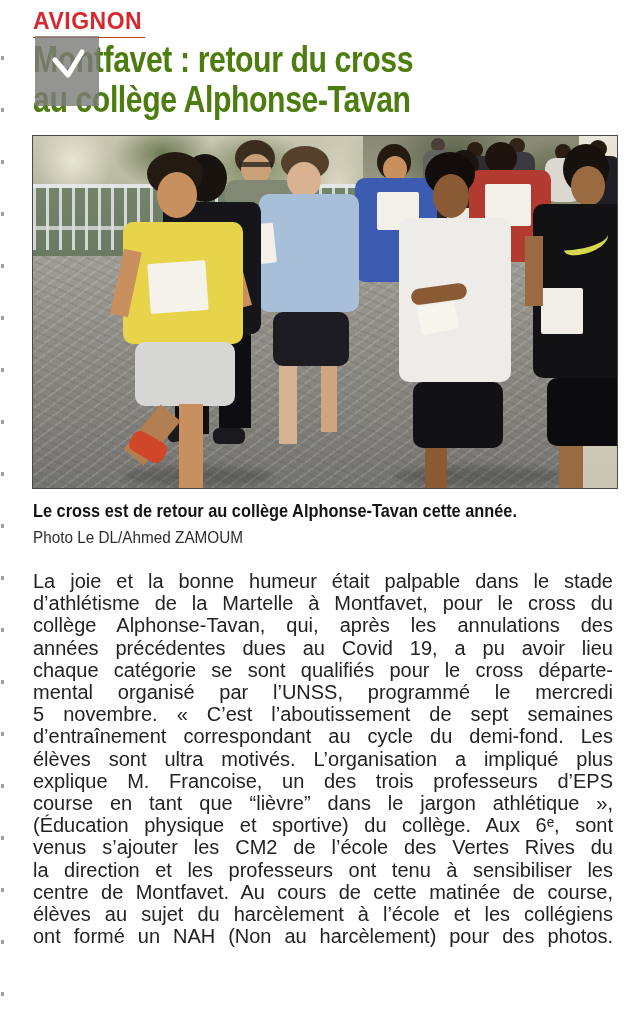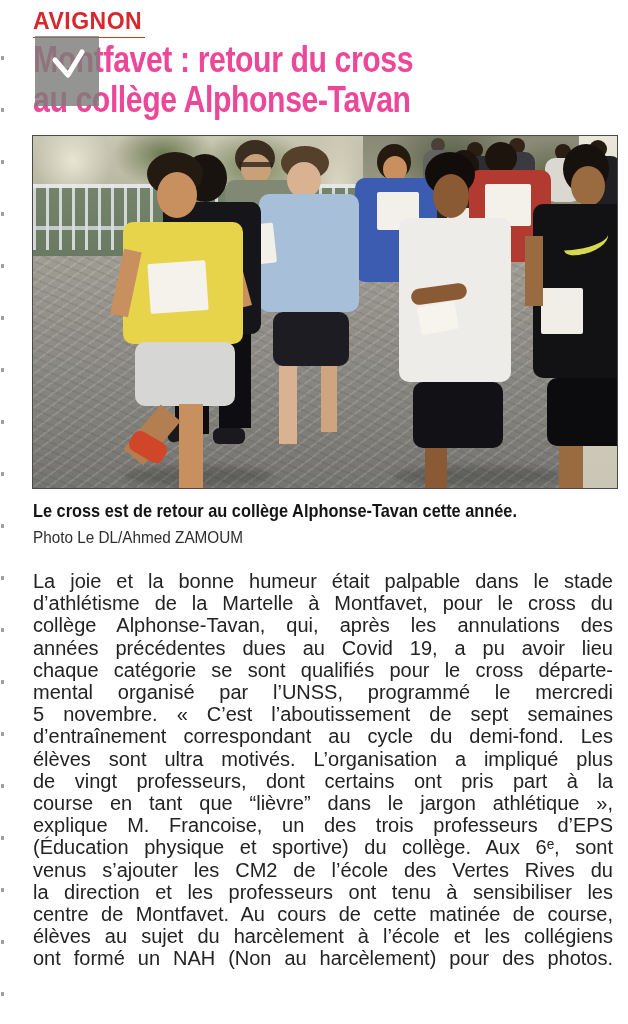--- a/index.html
+++ b/index.html
@@ -9,21 +9,21 @@
   .edge-shade{position:absolute;left:0;top:0;width:9px;height:100%;
 from    background:linear-gradient(to right,rgba(185,185,182,0.55),rgba(255,255,255,0));}
   .edge-marks{position:absolute;left:1px;top:18px;width:3px;height:990px;
     background:repeating-linear-gradient(to bottom,rgba(110,110,108,0) 0 38px,
       rgba(110,110,108,0.65) 38px 42px,rgba(110,110,108,0) 42px 52px);}
   
   .masthead{position:absolute;left:33px;top:8px;font-size:23px;font-weight:bold;
     color:#d7282e;letter-spacing:0.5px;border-bottom:1px solid #c2410c;
     padding:0 3px 2px 0;display:inline-block;}
   
-  .headline{position:absolute;left:33px;top:40px;color:#ec4899;font-weight:bold;
+  .headline{position:absolute;left:33px;top:40px;color:#4d7c0f;font-weight:bold;
     font-size:36px;line-height:40px;letter-spacing:-0.5px;white-space:nowrap;}
   .cond{display:inline-block;transform:scaleX(0.84);transform-origin:0 50%;}
   
   .gray-square{position:absolute;left:35px;top:36px;width:64px;height:70px;
     background:rgba(125,124,122,0.82);z-index:9;border:0;padding:0;cursor:pointer;}
   
   .photo{position:absolute;left:32px;top:135px;width:584px;height:352px;
     border:1px solid #4a4a46;box-sizing:content-box;overflow:hidden;background:#a9a79c;}
   .trees{position:absolute;left:0;top:0;width:584px;height:140px;
     background:
@@ -186,23 +186,22 @@
   <div class="body">
     <div class="bline">La joie et la bonne humeur était palpable dans le stade</div>
     <div class="bline">d’athlétisme de la Martelle à Montfavet, pour le cross du</div>
     <div class="bline">collège Alphonse-Tavan, qui, après les annulations des</div>
     <div class="bline">années précédentes dues au Covid 19, a pu avoir lieu</div>
     <div class="bline">chaque catégorie se sont qualifiés pour le cross départe-</div>
     <div class="bline">mental organisé par l’UNSS, programmé le mercredi</div>
     <div class="bline">5 novembre. « C’est l’aboutissement de sept semaines</div>
     <div class="bline">d’entraînement correspondant au cycle du demi-fond. Les</div>
     <div class="bline">élèves sont ultra motivés. L’organisation a impliqué plus</div>
-    <div class="bline">de vingt professeurs, dont certains ont pris part à la</div>
+    <div class="bline">explique M. Francoise, un des trois professeurs d’EPS</div>
     <div class="bline">course en tant que “lièvre” dans le jargon athlétique »,</div>
-    <div class="bline">explique M. Francoise, un des trois professeurs d’EPS</div>
     <div class="bline">(Éducation physique et sportive) du collège. Aux 6ᵉ, sont</div>
     <div class="bline">venus s’ajouter les CM2 de l’école des Vertes Rives du</div>
     <div class="bline">la direction et les professeurs ont tenu à sensibiliser les</div>
     <div class="bline">centre de Montfavet. Au cours de cette matinée de course,</div>
     <div class="bline">élèves au sujet du harcèlement à l’école et les collégiens</div>
     <div class="bline">ont formé un NAH (Non au harcèlement) pour des photos.</div>
   </div>
 
 </div>
 

